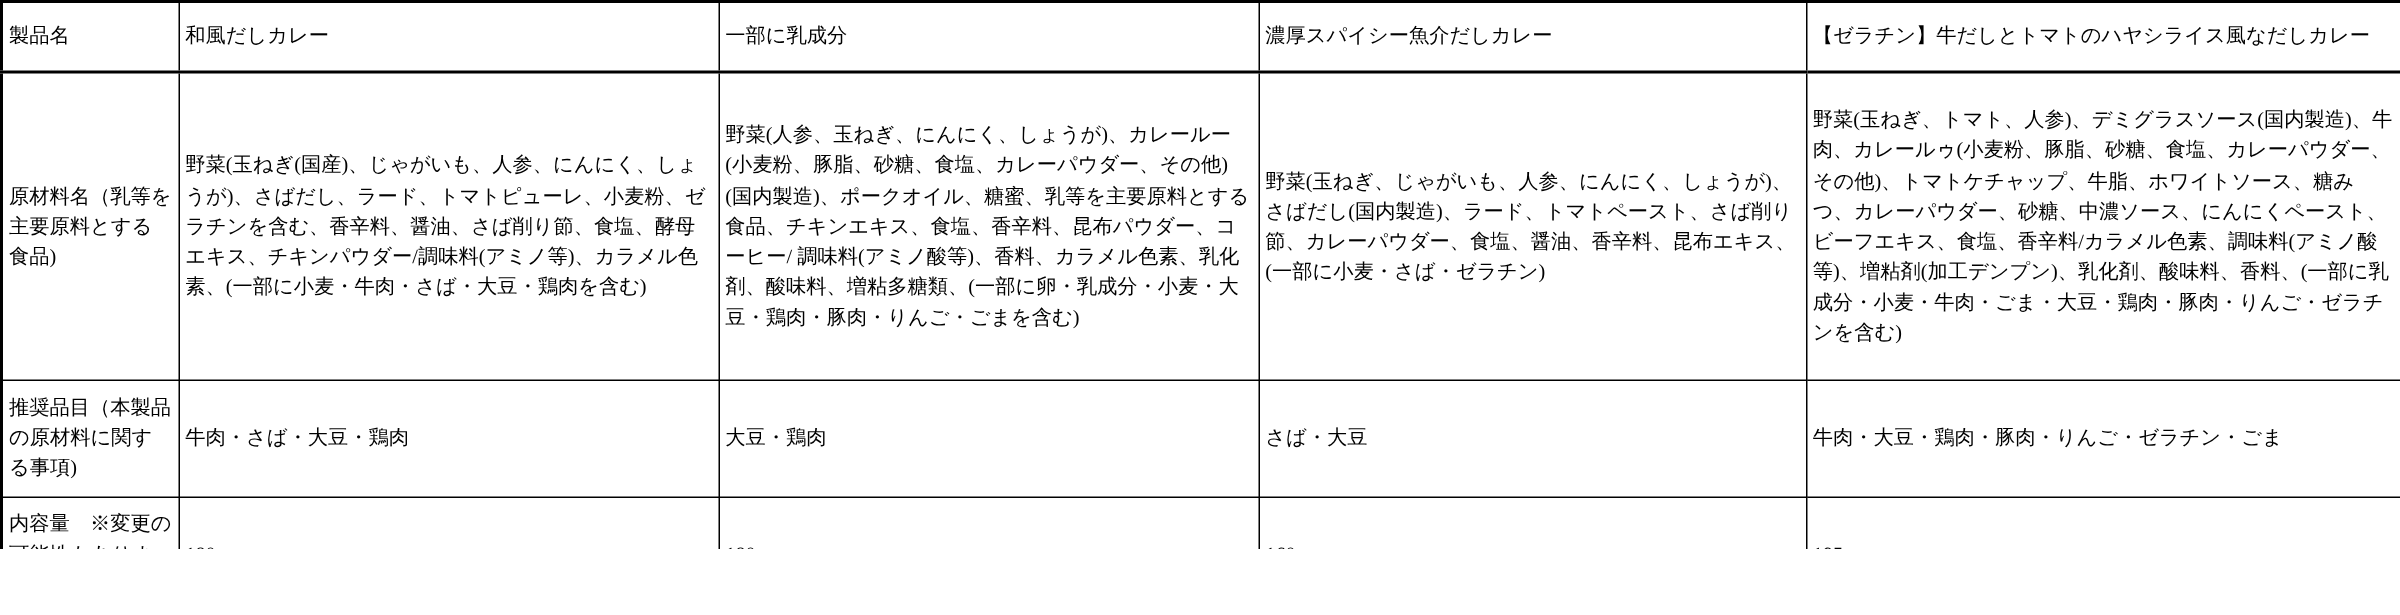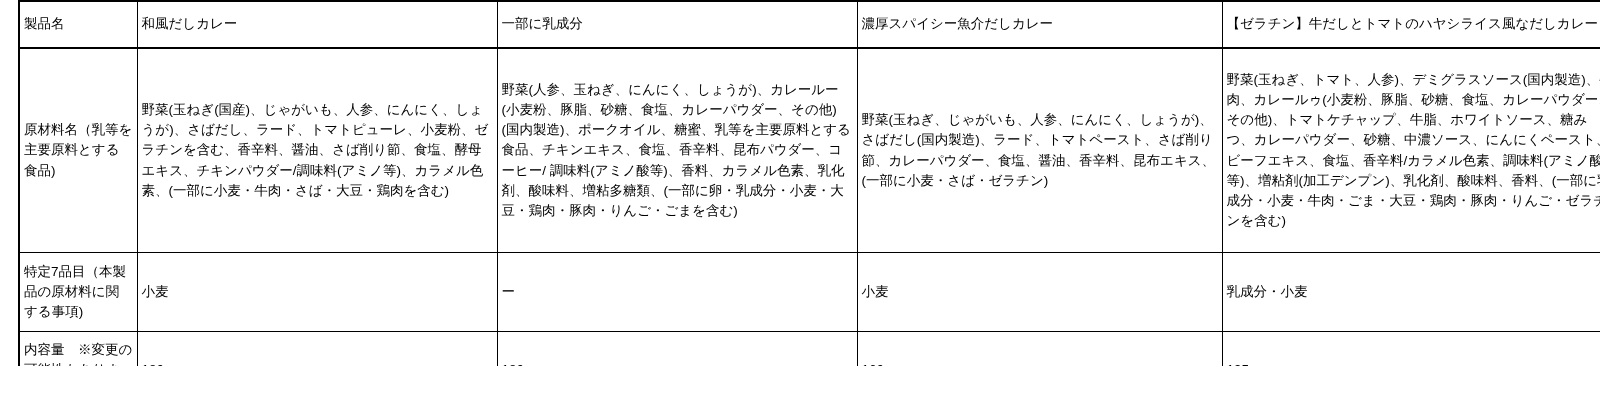--- a/index.html
+++ b/index.html
@@ -4,23 +4,22 @@
 <style>
   html, body {
     margin: 0;
     padding: 0;
     background: #ffffff;
   }
   .sheet {
     width: 1600px;
     height: 366px;
     box-sizing: border-box;
-    font-family: Liberation Sans, sans-serif;
+    font-family: Liberation Serif, serif;
     color: #000000;
-    padding-left: 18px;
   }
   table.spec {
     width: 1600px;
     height: 410px;
     border-collapse: collapse;
     table-layout: fixed;
     border: 2px solid #000000;
     background: #ffffff;
   }
   table.spec td {
@@ -66,26 +65,26 @@
         <td>濃厚スパイシー魚介だしカレー</td>
         <td>【ゼラチン】牛だしとトマトのハヤシライス風なだしカレー</td>
       </tr>
       <tr class="r2">
         <td class="rowlabel">原材料名（乳等を主要原料とする食品)</td>
         <td>野菜(玉ねぎ(国産)、じゃがいも、人参、にんにく、しょうが)、さばだし、ラード、トマトピューレ、小麦粉、ゼラチンを含む、香辛料、醤油、さば削り節、食塩、酵母エキス、チキンパウダー/調味料(アミノ等)、カラメル色素、(一部に小麦・牛肉・さば・大豆・鶏肉を含む)</td>
         <td>野菜(人参、玉ねぎ、にんにく、しょうが)、カレールー(小麦粉、豚脂、砂糖、食塩、カレーパウダー、その他)(国内製造)、ポークオイル、糖蜜、乳等を主要原料とする食品、チキンエキス、食塩、香辛料、昆布パウダー、コーヒー/ 調味料(アミノ酸等)、香料、カラメル色素、乳化剤、酸味料、増粘多糖類、(一部に卵・乳成分・小麦・大豆・鶏肉・豚肉・りんご・ごまを含む)</td>
         <td>野菜(玉ねぎ、じゃがいも、人参、にんにく、しょうが)、さばだし(国内製造)、ラード、トマトペースト、さば削り節、カレーパウダー、食塩、醤油、香辛料、昆布エキス、(一部に小麦・さば・ゼラチン)</td>
         <td>野菜(玉ねぎ、トマト、人参)、デミグラスソース(国内製造)、牛肉、カレールゥ(小麦粉、豚脂、砂糖、食塩、カレーパウダー、その他)、トマトケチャップ、牛脂、ホワイトソース、糖みつ、カレーパウダー、砂糖、中濃ソース、にんにくペースト、ビーフエキス、食塩、香辛料/カラメル色素、調味料(アミノ酸等)、増粘剤(加工デンプン)、乳化剤、酸味料、香料、(一部に乳成分・小麦・牛肉・ごま・大豆・鶏肉・豚肉・りんご・ゼラチンを含む)</td>
       </tr>
-      <tr class="r3">
-        <td class="rowlabel">特定7品目（本製品の原材料に関する事項)</td>
-        <td>小麦</td>
-        <td>ー</td>
-        <td>小麦</td>
-        <td>乳成分・小麦</td>
+      <tr class="r4">
+        <td class="rowlabel">推奨品目（本製品の原材料に関する事項)</td>
+        <td>牛肉・さば・大豆・鶏肉</td>
+        <td>大豆・鶏肉</td>
+        <td>さば・大豆</td>
+        <td>牛肉・大豆・鶏肉・豚肉・りんご・ゼラチン・ごま</td>
       </tr>
       <tr class="r5">
         <td class="rowlabel">内容量　※変更の可能性もあります</td>
         <td>180g</td>
         <td>180g</td>
         <td>160g</td>
         <td>195g</td>
       </tr>
     </tbody>
   </table>

